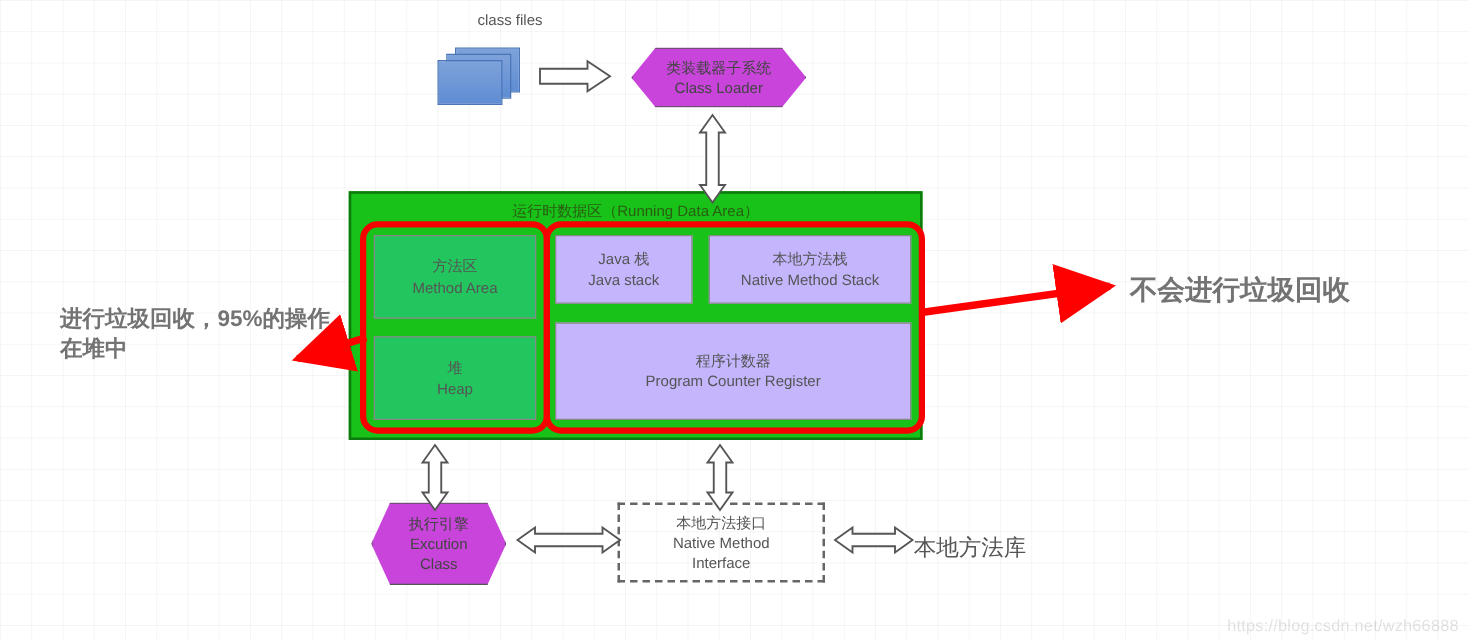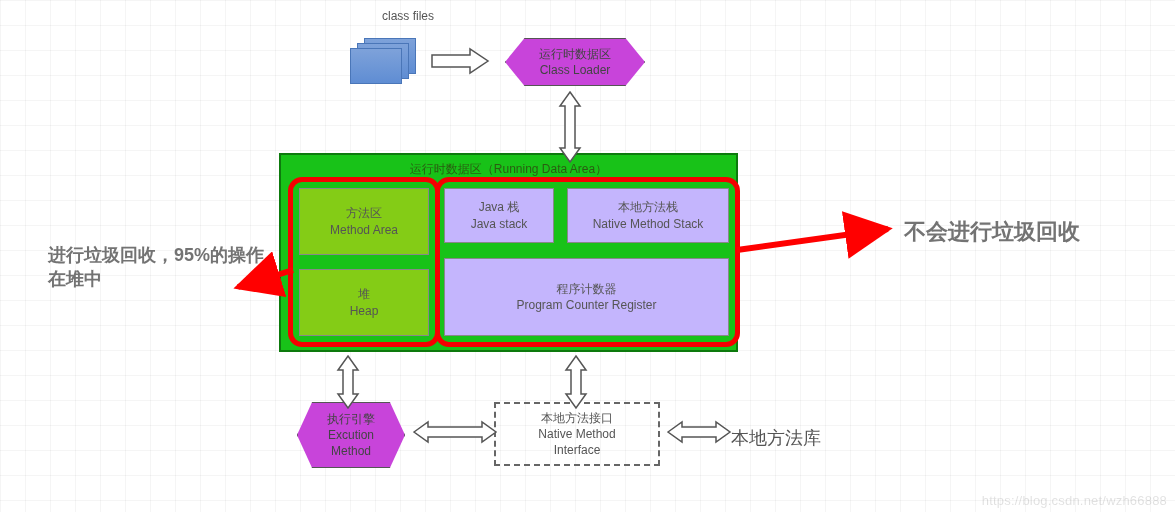--- a/index.html
+++ b/index.html
@@ -62,21 +62,21 @@
   }
   .rda .title {
     text-align: center; color: #2a5d11; padding: 6px 16px 4px; font-size: 12px;
   }
   .mem-box {
     position: absolute;
     border: 1px solid #888;
     display: flex; align-items: center; justify-content: center;
     text-align: center;
   }
-  .gray { background: #84cc16; }
+  .gray { background: #22c55e; }
   .blue { background: #c4b5fd; }
 
   
   .frame { position:absolute; border: 5px solid #f60000; border-radius: 14px; }
 
   
   .dashed-box {
     border: 2px dashed #666;
     display:flex; align-items:center; justify-content:center; text-align:center;
   }
@@ -99,21 +99,21 @@
 </div>
 
 <div class="files" style="left:350px; top:38px;">
   <div class="page p1"></div>
     <div class="page p2"></div>
     <div class="page p3"></div>
 </div>
 
 <div class="hex" style="left:505px; top:38px; width:140px; height:48px;">
   <div class="label2">
-    <span class="l1">运行时数据区</span>
+    <span class="l1">类装载器子系统</span>
     <span class="l2">Class Loader</span>
   </div>
 </div>
 
 <div class="node rda" style="left:279px; top:153px; width:459px; height:199px;">
   <div class="title">运行时数据区（Running Data Area）</div>
 
   <div class="mem-box gray" style="left:18px;  top:33px;  width:130px; height:67px;">
     <div class="label2">
         <span class="l1">方法区</span>
@@ -154,21 +154,21 @@
   <span class="l2" style="display:block">在堆中</span>
 </div>
 <div class="callout" style="left:904px; top:217px; width:260px; font-size:22px;">
   <span>不会进行垃圾回收</span>
 </div>
 
 <div class="hex" style="left:297px; top:402px; width:108px; height:66px;">
   <div class="label2">
     <span class="l1">执行引擎</span>
     <span class="l2">Excution</span>
-    <span class="l2">Method</span>
+    <span class="l2">Class</span>
   </div>
 </div>
 
 <div class="dashed-box" style="left:494px; top:402px; width:166px; height:64px;">
   <div class="label2">
     <span class="l1">本地方法接口</span>
     <span class="l2">Native Method</span>
     <span class="l2">Interface</span>
   </div>
 </div>

